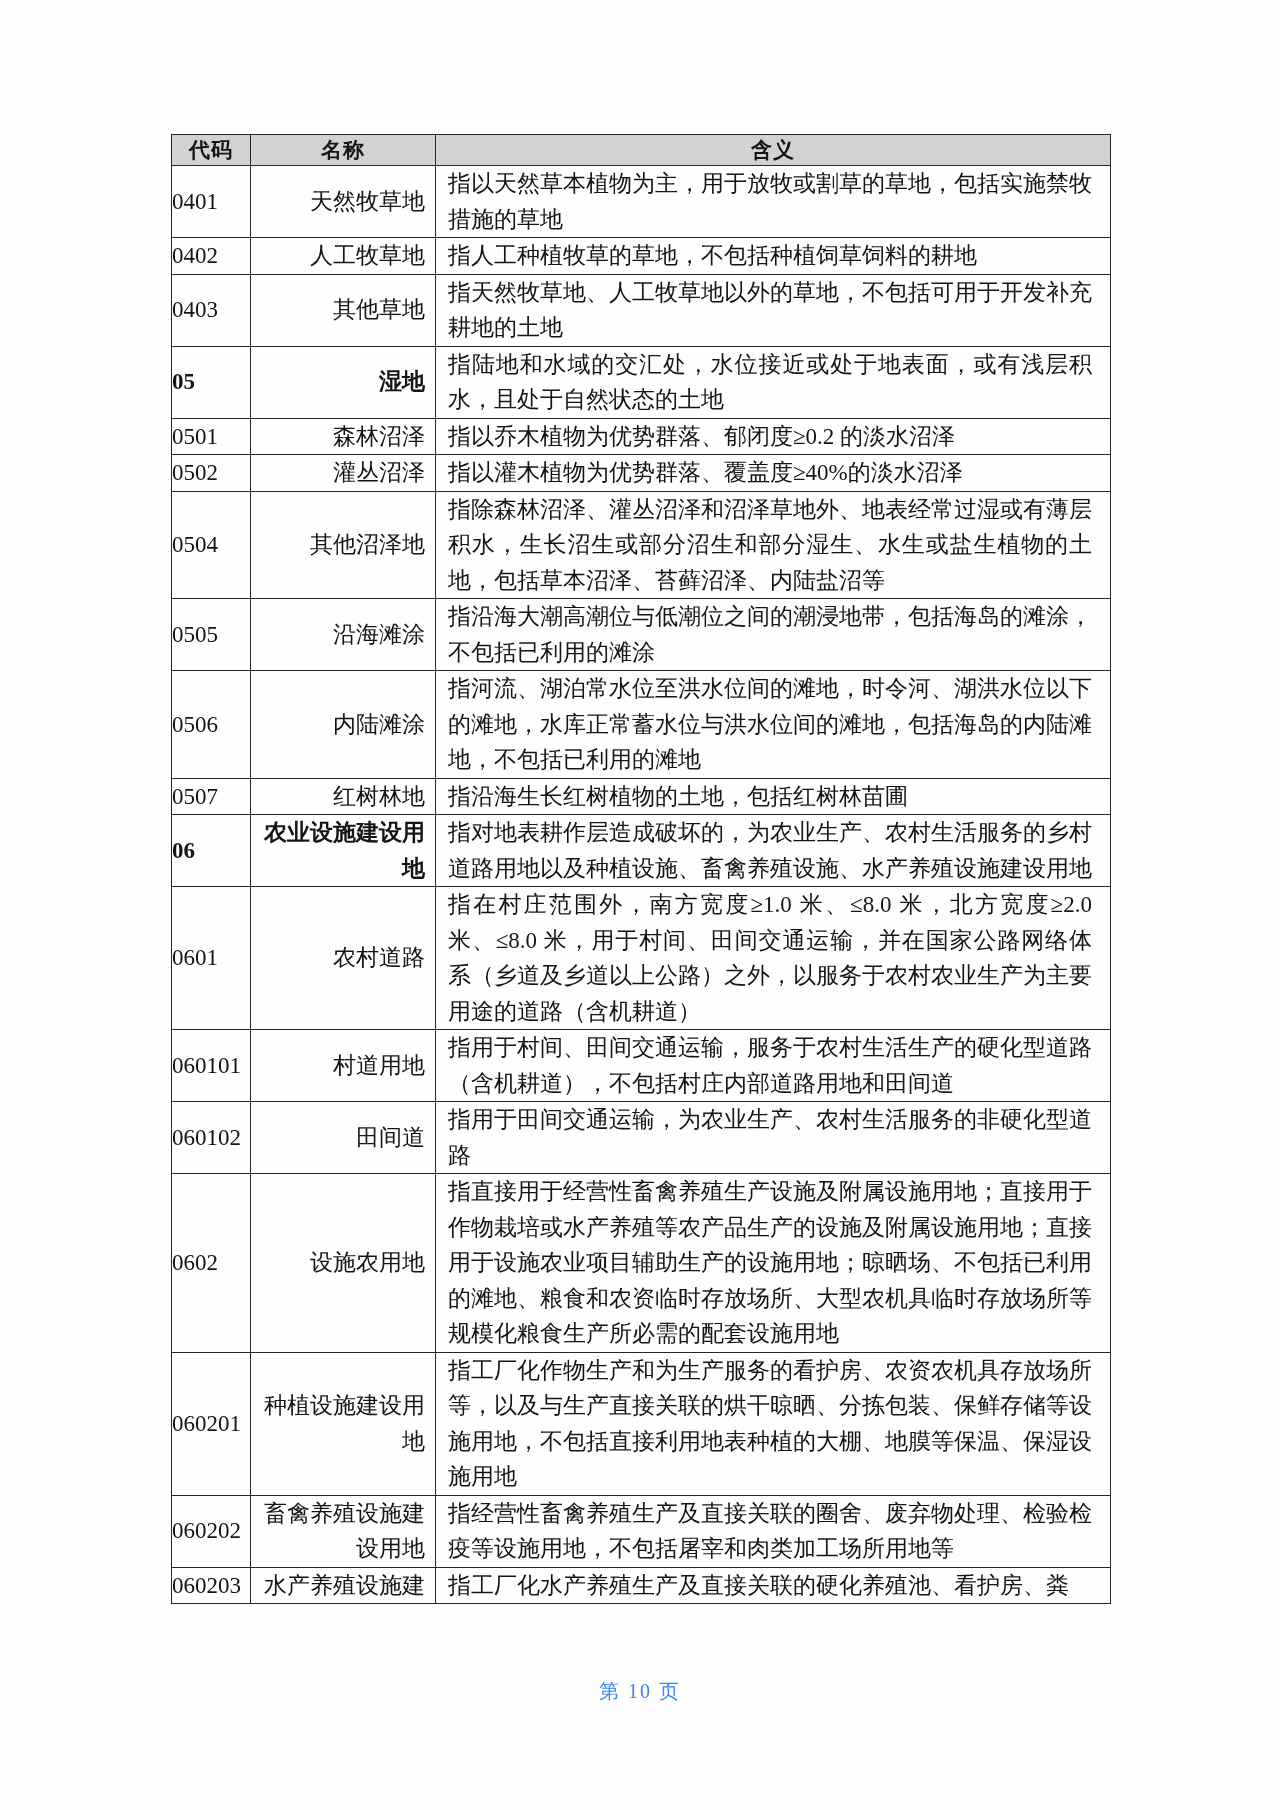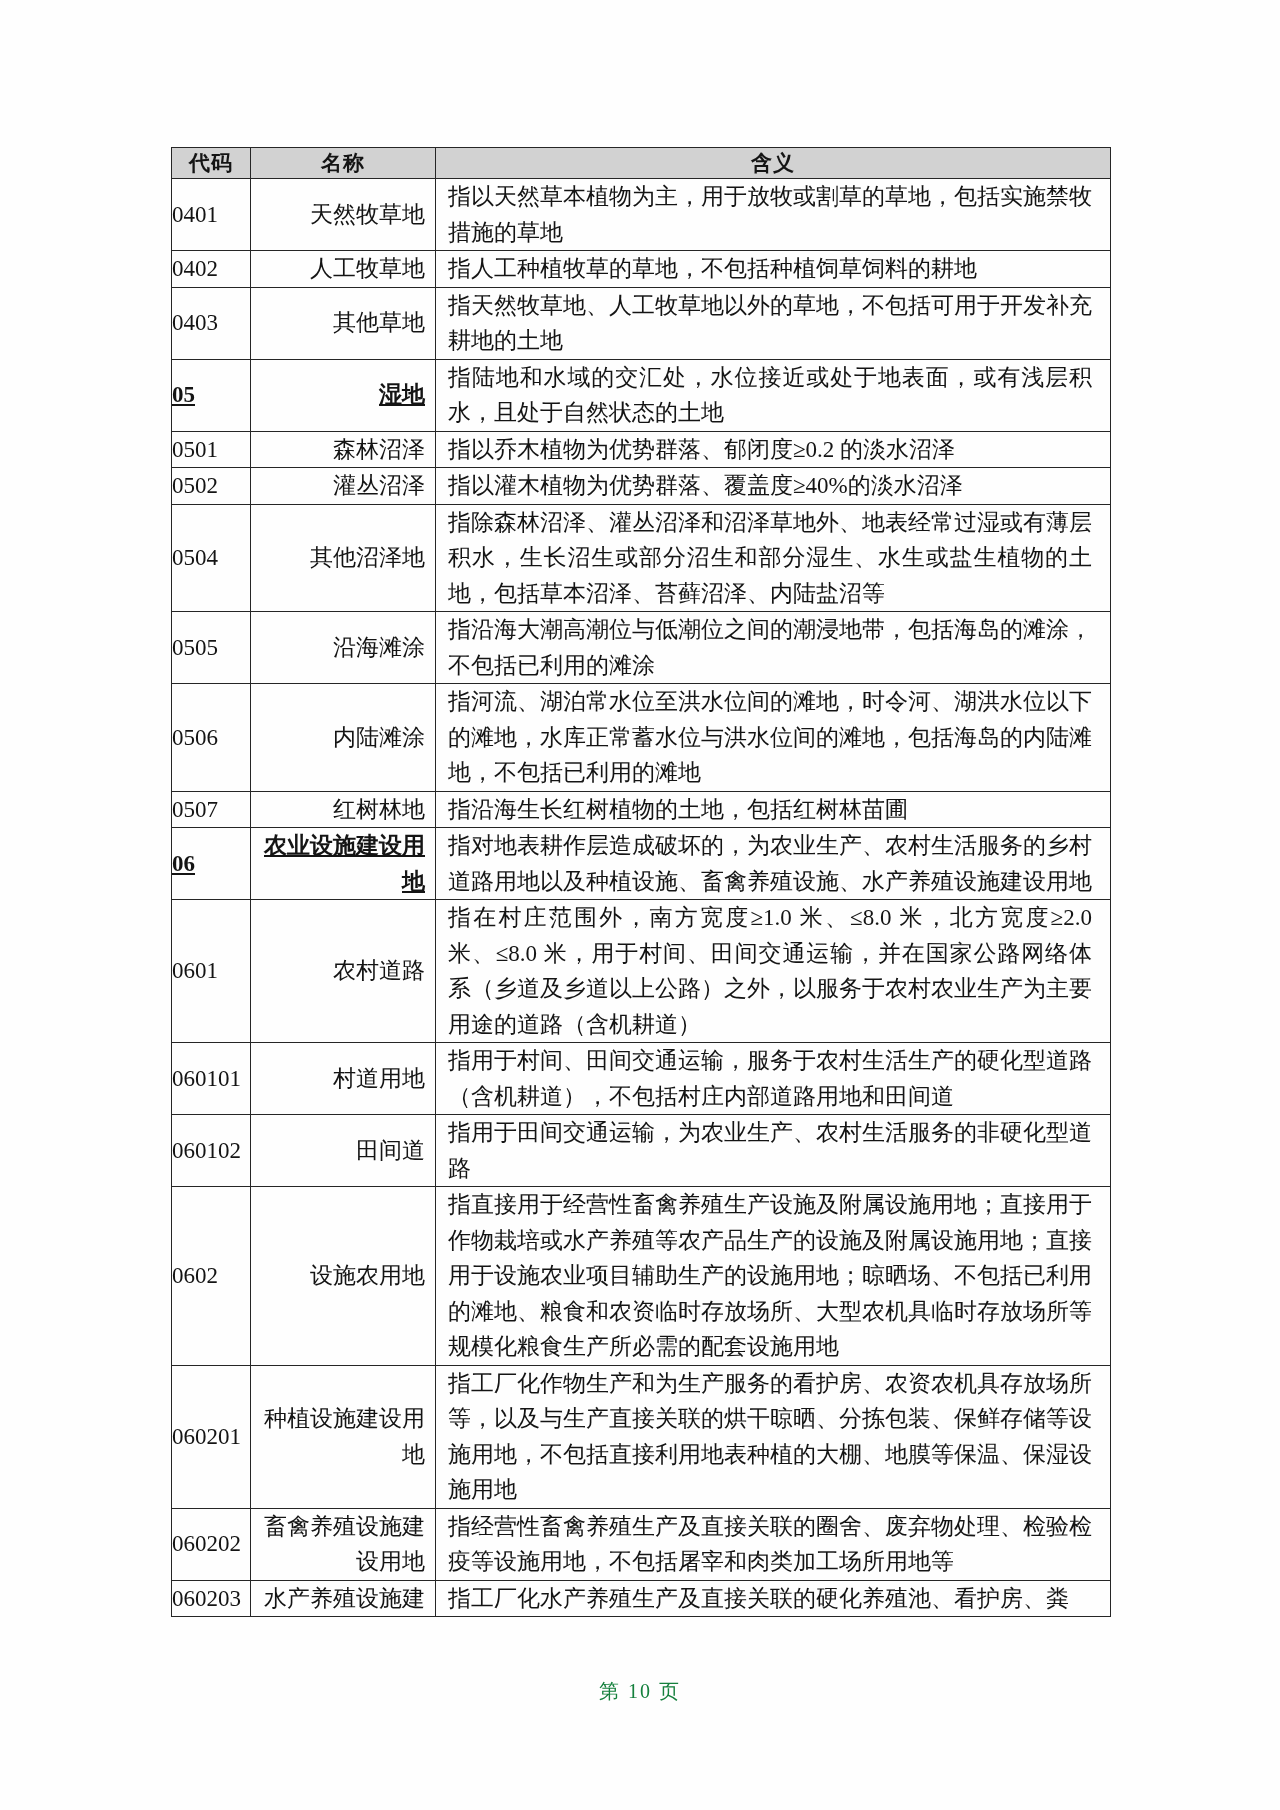--- a/index.html
+++ b/index.html
@@ -2,42 +2,42 @@
 <html><head>
 <meta charset="utf-8">
 <style>
   html,body{margin:0;padding:0;}
   body{
     width:1280px;height:1810px;position:relative;background:#ffffff;
     font-family:"Liberation Serif","DejaVu Serif",serif;color:#141414;
   }
   .page{position:absolute;inset:0;background:#fefefe;}
   table.land-table{
-    position:absolute;left:171px;top:147px;width:939px;
+    position:absolute;left:171px;top:134px;width:939px;
     border-collapse:collapse;table-layout:fixed;
   }
   col.c-code{width:79px;}
   col.c-name{width:185px;}
   col.c-meaning{width:675px;}
   th,td{border:1px solid #262626;}
   thead th{
     background:#d2d2d2;height:30px;font-size:21px;font-weight:bold;
     text-align:center;padding:0;letter-spacing:1px;
   }
   td{font-size:23px;line-height:35.5px;vertical-align:middle;padding:0;}
   td.code{font-family:"Liberation Serif",serif;}
   td.name{padding:0 10px 0 12px;text-align:right;}
   td.meaning{
     padding:0 18px 0 12px;text-align:justify;
     text-justify:inter-ideograph;word-break:normal;
   }
-  tr.row-bold td.code,tr.row-bold td.name{font-weight:bold;text-decoration:underline;}
+  tr.row-bold td.code,tr.row-bold td.name{font-weight:bold;}
   .footer{
     position:absolute;top:1678px;left:0;width:100%;
-    text-align:center;font-size:20px;color:#15803d;letter-spacing:2px;
+    text-align:center;font-size:20px;color:#3b82f6;letter-spacing:2px;
   }
 </style>
 </head>
 <body>
 
 <div class="page">
 
   <table class="land-table">
     <colgroup>
       <col class="c-code">

